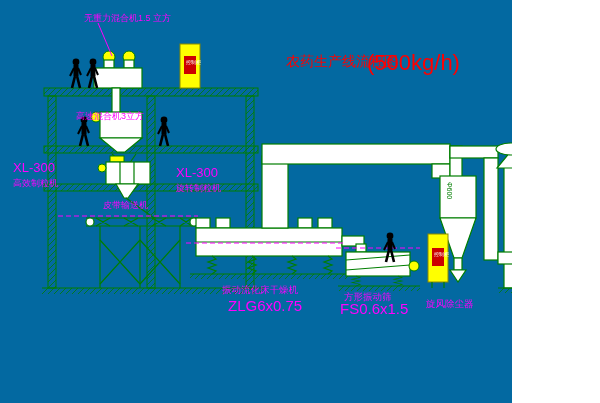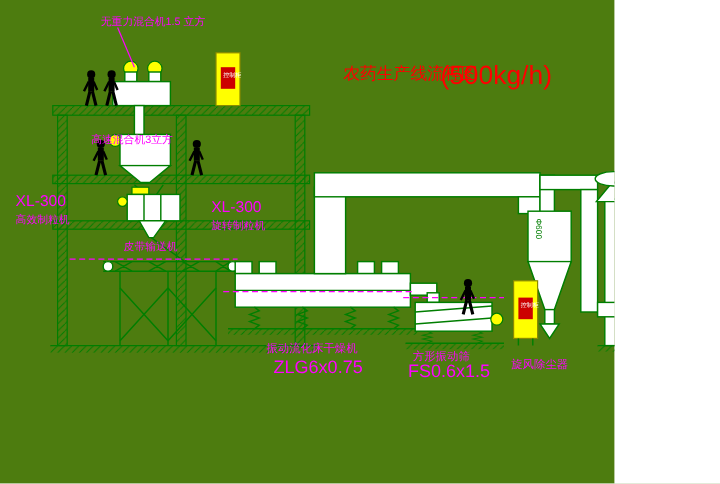--- a/index.html
+++ b/index.html
@@ -1,16 +1,16 @@
 <!DOCTYPE html>
 <html><head>
 <meta charset="utf-8">
 <style>
   html,body{margin:0;padding:0;background:#ffffff;}
-  .canvas{width:512px;height:403px;position:relative;background:#4d7c0f;overflow:hidden;text-align:center;}
+  .canvas{width:512px;height:403px;position:relative;background:#0369a1;overflow:hidden;text-align:center;}
   svg{display:block;}
   .g{stroke:#007e00;fill:none;stroke-width:1.2;}
   .gf{stroke:#007e00;fill:#ffffff;stroke-width:1.2;}
   .gh{stroke:#007e00;fill:url(#hatch);stroke-width:1;}
   .mot{stroke:#007e00;fill:#ffff00;stroke-width:1;}
   .yel{stroke:#8a8a00;fill:#ffff00;stroke-width:1;}
   .redbox{fill:#cc0000;stroke:none;}
   .dash{stroke:#ff00ff;stroke-width:1;fill:none;stroke-dasharray:5 3;}
   .magl{stroke:#ff00ff;stroke-width:1;fill:none;}
   text{font-family:"Liberation Sans","DejaVu Sans",sans-serif;}

